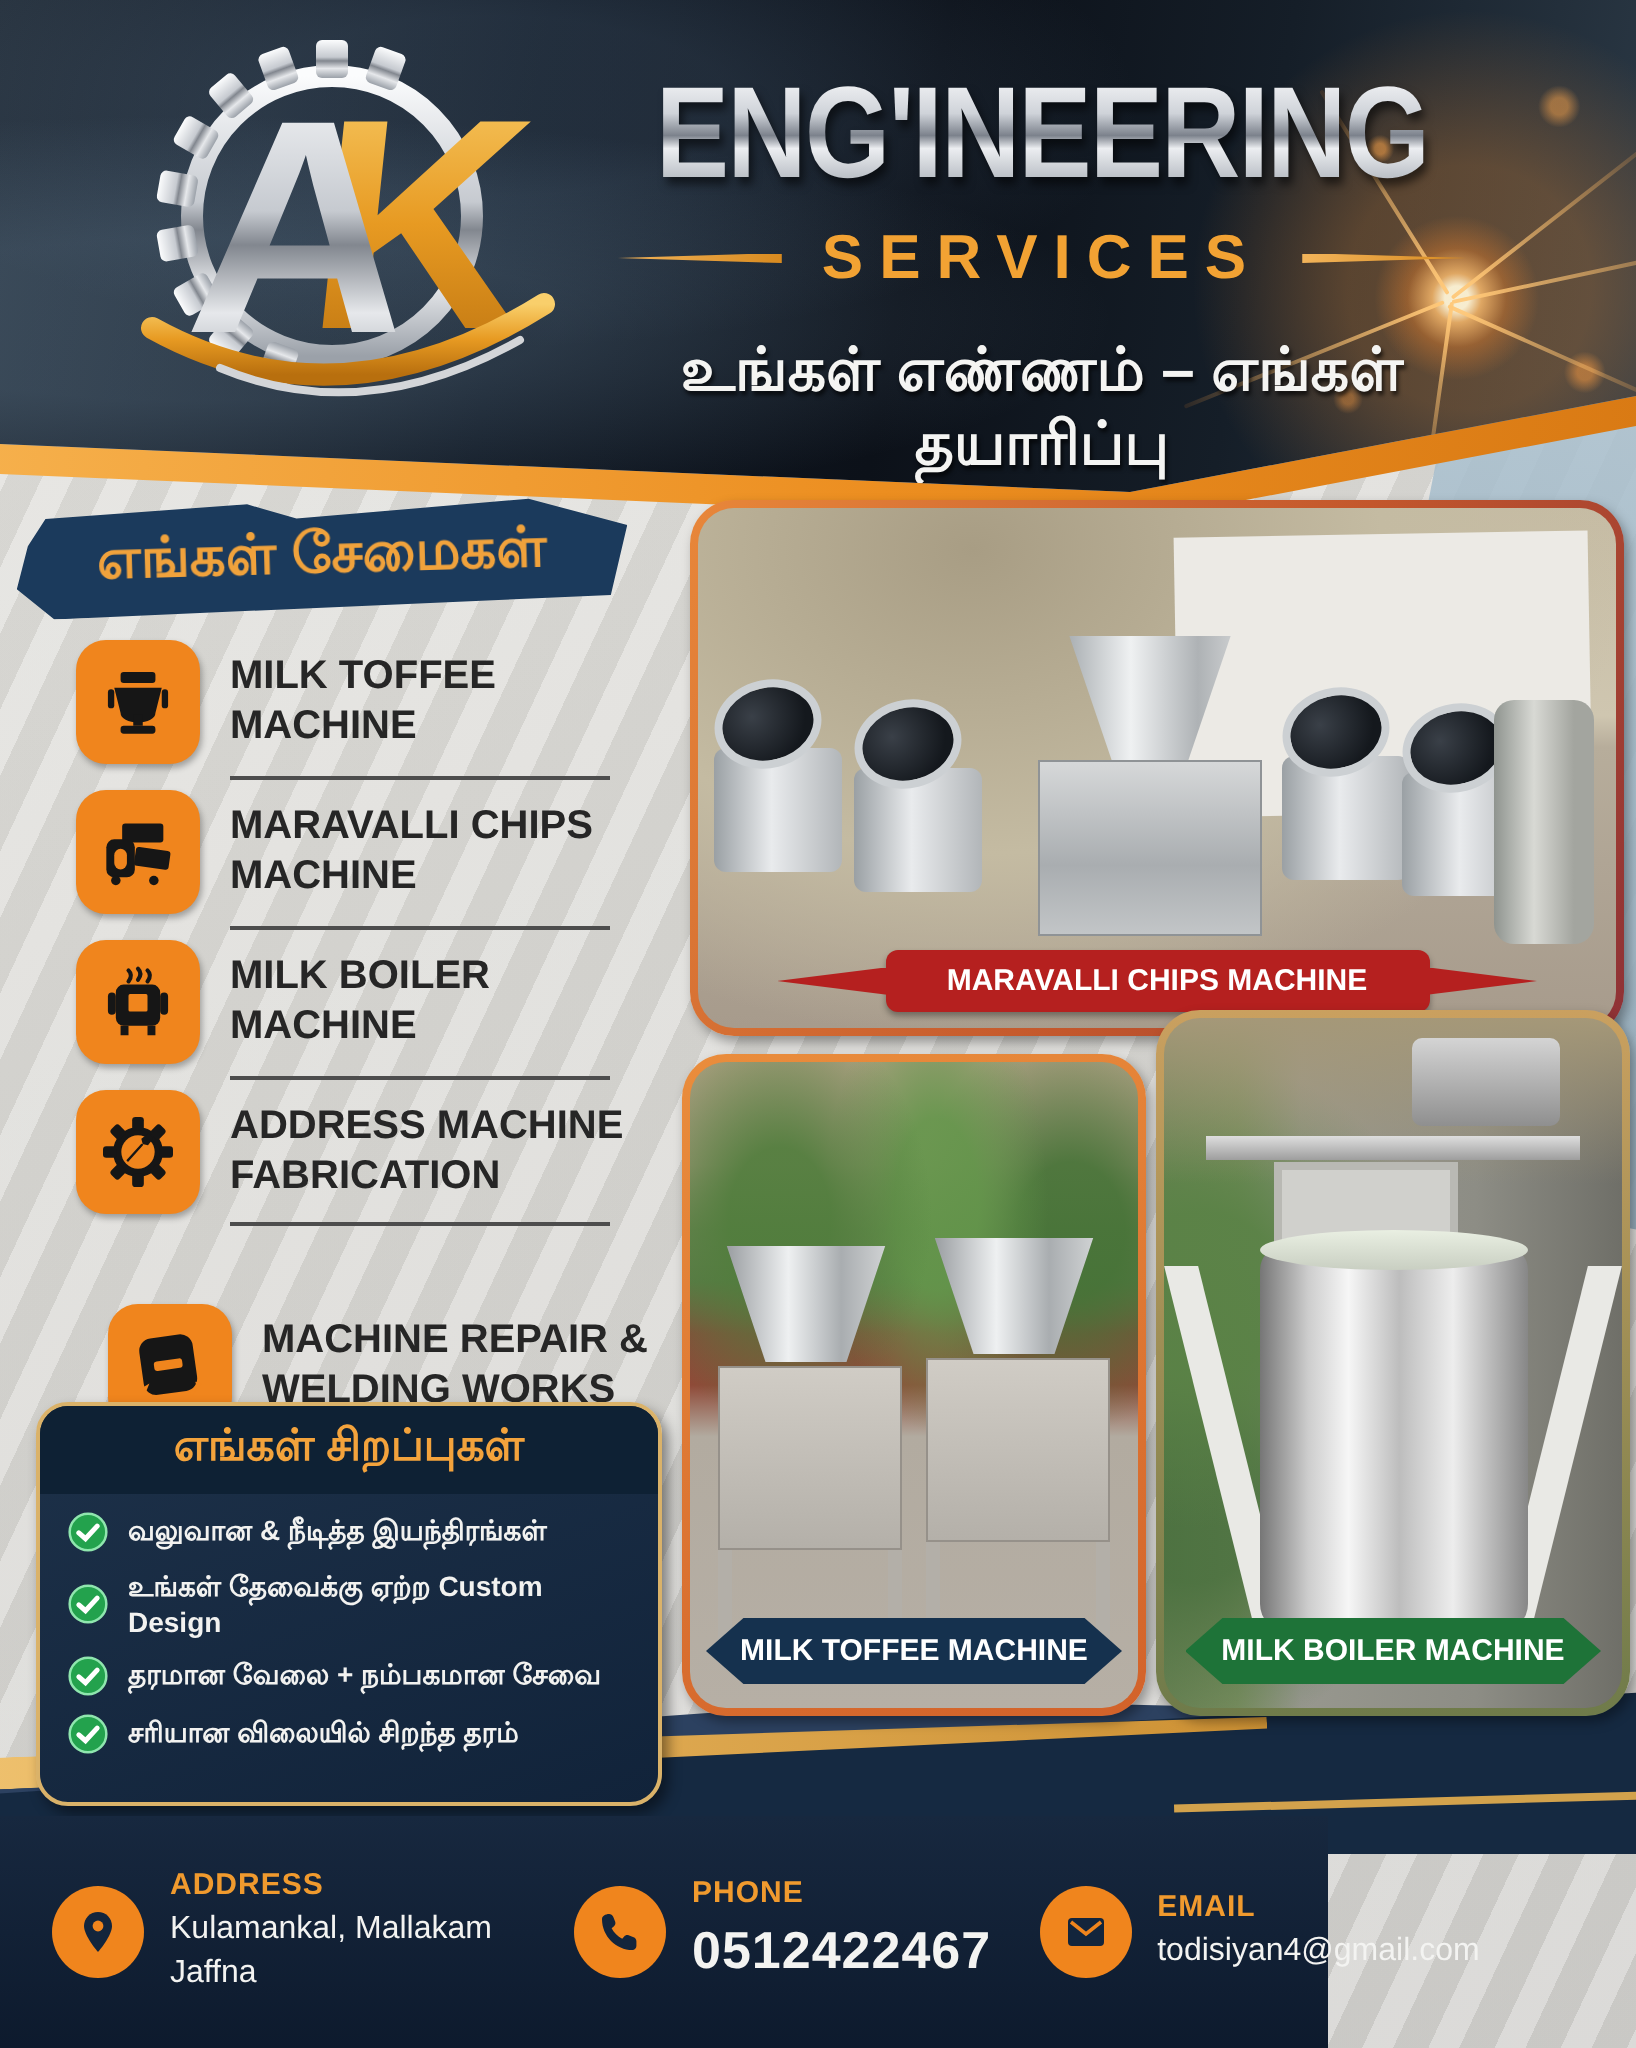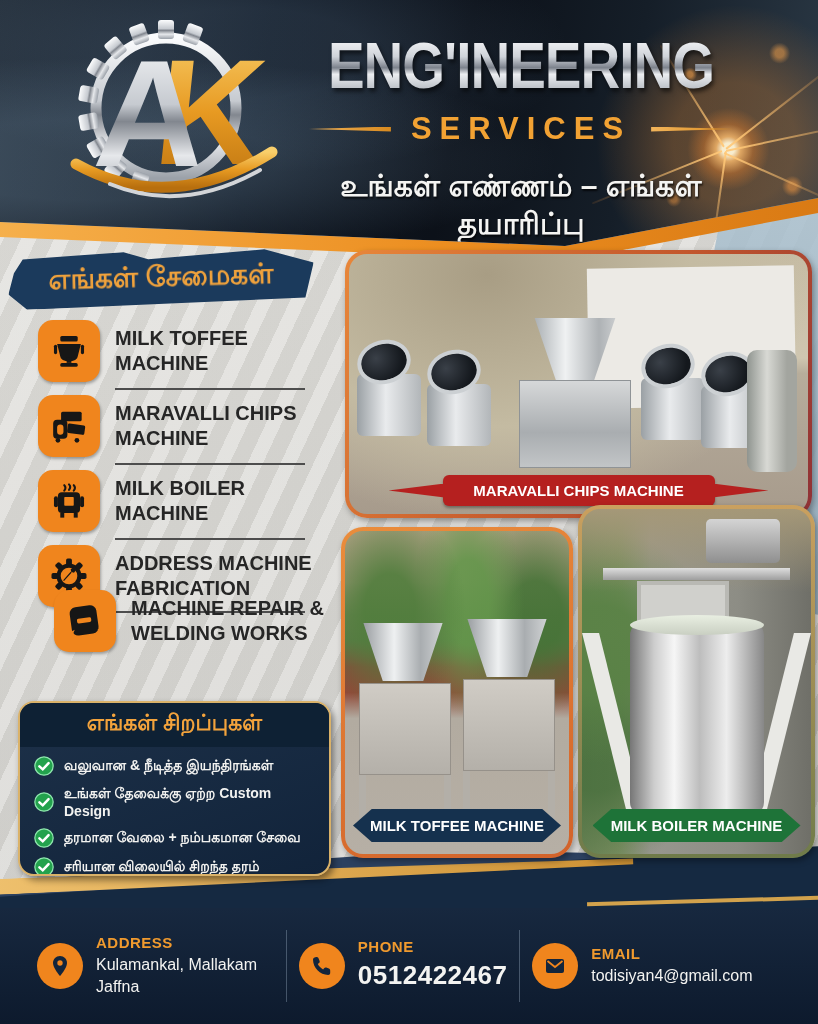--- a/index.html
+++ b/index.html
@@ -58,21 +58,21 @@
     display:flex;align-items:center;justify-content:center;
     filter:drop-shadow(2px 3px 2px rgba(0,0,0,.35));}
   .services-banner span{color:#f0a23c;font-size:28px;font-weight:bold;}
   .service-row{position:absolute;left:38px;width:292px;height:66px;display:flex;gap:15px;align-items:center;z-index:4;}
   .service-icon{flex:0 0 62px;width:62px;height:62px;border-radius:15px;background:#f0851d;
     display:flex;align-items:center;justify-content:center;box-shadow:1px 2px 3px rgba(0,0,0,.3);}
   .service-label{font-size:20px;font-weight:bold;color:#262626;line-height:1.25;width:205px;}
   .service-divider{position:absolute;left:115px;width:190px;height:2px;background:#4d4d4d;z-index:4;}
 
   
-  .features{position:absolute;left:18px;top:701px;width:313px;height:175px;z-index:5;
+  .features{position:absolute;left:18px;top:701px;width:313px;height:202px;z-index:5;
     background:linear-gradient(160deg,#1d3149,#11233a);border:2px solid #dab269;border-radius:16px;
     box-shadow:3px 4px 7px rgba(0,0,0,.45);overflow:hidden;}
   .features-head{background:#0e2134;padding:7px 0 9px;text-align:center;
     color:#f3a33c;font-size:22px;font-weight:bold;}
   .features-list{padding:9px 12px 0 14px;}
   .feature-item{display:flex;align-items:center;gap:10px;margin-bottom:9px;}
   .feature-item .txt{color:#f2f2f0;font-size:14px;font-weight:bold;}
   .check{flex:0 0 20px;width:20px;height:20px;}
 
   
@@ -158,22 +158,22 @@
     clip-path:polygon(0 46%,55% 8%,100% 18%,100% 100%,0 100%);}
   .trans .w2{position:absolute;inset:0;background:#152941;
     clip-path:polygon(0 64%,52% 30%,100% 4%,100% 100%,0 100%);}
   .trans .gold{position:absolute;left:-6px;top:36px;width:640px;height:16px;
     background:linear-gradient(90deg,#eec06d,#cd9134);transform:rotate(-2.3deg);transform-origin:left center;
     clip-path:polygon(0 0,100% 32%,100% 68%,0 100%);}
   .trans .gold-line{position:absolute;right:-4px;top:56px;width:235px;height:4px;background:#d2a24c;
     transform:rotate(-1.6deg);}
 
   
-  .footer{position:absolute;left:0;top:908px;width:818px;height:116px;z-index:6;
-    background:linear-gradient(180deg,#17283f,#0d1a2d);display:flex;align-items:center;padding:0 37px;}
+  .footer{position:absolute;left:0;top:908px;width:664px;height:116px;z-index:6;
+    background:linear-gradient(180deg,#17283f,#0d1a2d);display:flex;align-items:center;padding:0 26px;}
   .contact-col{display:flex;align-items:center;gap:13px;}
   .col-address{width:280px;}
   .col-phone{width:248px;}
   .col-email{width:300px;}
   .contact-sep{width:1px;height:72px;background:rgba(170,190,210,.35);margin:0 12px;}
   .contact-icon{flex:0 0 46px;width:46px;height:46px;border-radius:50%;background:#f0851d;
     display:flex;align-items:center;justify-content:center;}
   .contact-label{color:#f09a2e;font-size:15px;font-weight:bold;letter-spacing:.5px;margin-bottom:3px;}
   .contact-value{color:#f3f3f1;font-size:16px;line-height:1.35;}
   .contact-value.phone{font-size:26px;font-weight:bold;letter-spacing:.5px;}
@@ -318,21 +318,21 @@
           </g>
           <circle r="10" fill="#f0851d"></circle>
           <path d="M-6 6 L3 -4 l-1 -4 4 -3 3 3 -3 4 -4 -1 -9 10 z" fill="#161616"></path>
         </g>
       </svg>
     </div>
     <div class="service-label">ADDRESS MACHINE FABRICATION</div>
   </div>
   <div class="service-divider" style="top:611px;"></div>
 
-  <div class="service-row" style="top:588px;padding-left:16px;">
+  <div class="service-row" style="top:650px;padding-left:16px;">
     <div class="service-icon">
       <svg width="38" height="38" viewBox="0 0 48 48">
         <path d="M14 5 h18 a8 8 0 0 1 8 8 v20 a8 8 0 0 1 -8 8 h-18 a8 8 0 0 1 -8 -8 v-20 a8 8 0 0 1 8 -8 z" fill="#161616" transform="rotate(-8 24 24)"></path>
         <rect x="14" y="20" width="18" height="6" rx="2" fill="#f0851d" transform="rotate(-8 24 24)"></rect>
         <g fill="#f0851d">
           <path d="M6 38 l5 -3 -2 5 z"></path>
             <path d="M36 40 l5 -2 -3 5 z"></path>
             <path d="M40 34 l4 1 -3 3 z"></path>
         </g>
       </svg>

